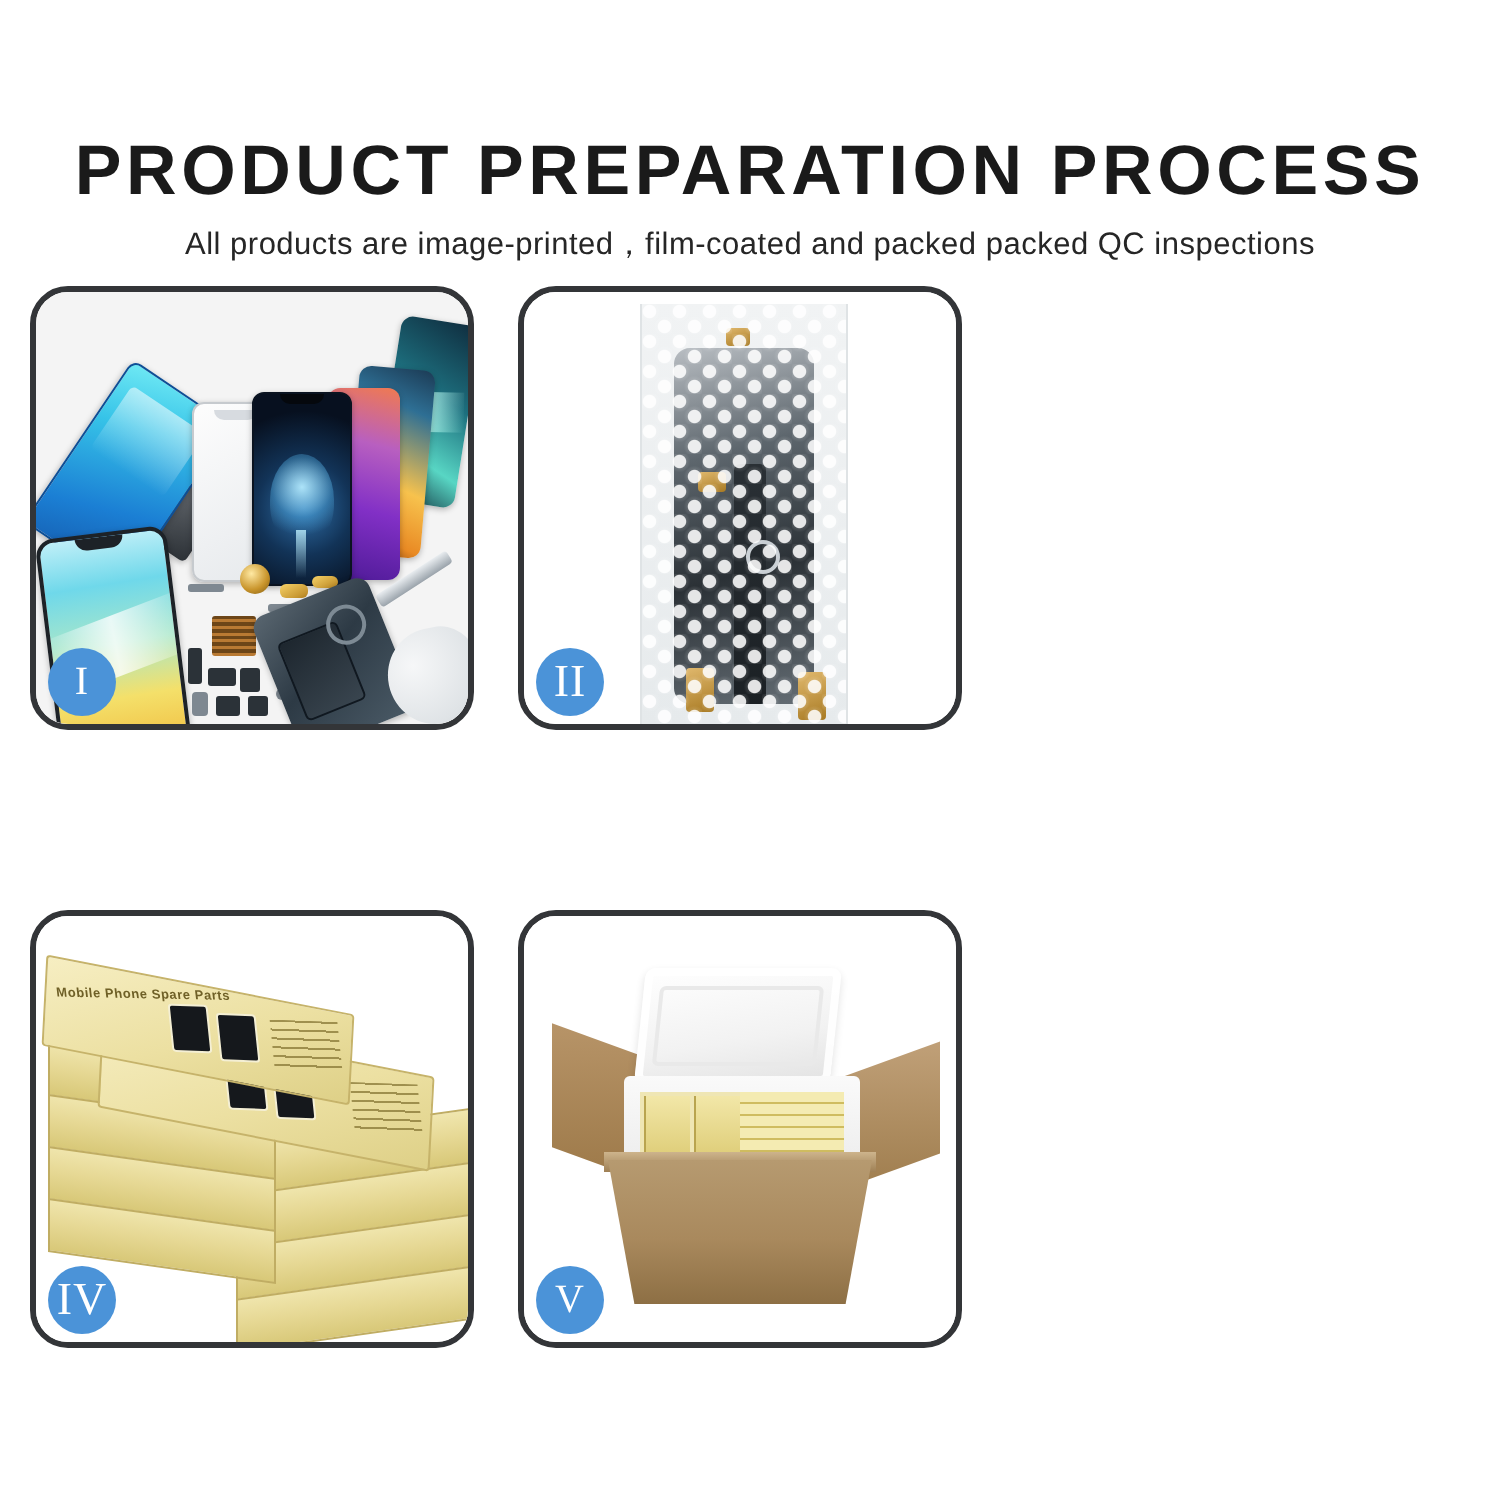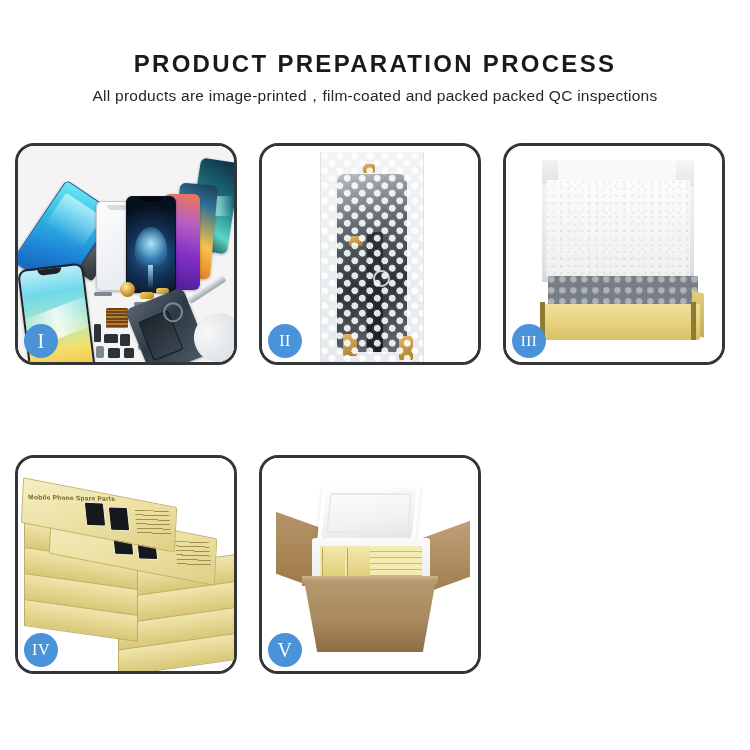--- a/index.html
+++ b/index.html
@@ -18,22 +18,22 @@
   
   .header {
     position: absolute;
     top: 0; left: 0;
     width: 750px;
     height: 130px;
     text-align: center;
   }
   .page-title {
     margin: 0;
-    padding-top: 52px;
-    font-size: 24px;
+    padding-top: 68px;
+    font-size: 35px;
     font-weight: bold;
     letter-spacing: 2.3px;
     color: #1a1a1a;
     line-height: 1;
     white-space: nowrap;
     font-family: "Liberation Sans", sans-serif;
   }
   .page-subtitle {
     margin: 0;
     padding-top: 12px;
@@ -86,21 +86,21 @@
     border-radius: 50%;
     background: #4b93d8;
     color: #ffffff;
     font-family: "Liberation Serif", serif;
     font-size: 20px;
     line-height: 34px;
     text-align: center;
     letter-spacing: 0.5px;
     z-index: 9;
   }
-  .badge.wide { font-size: 16px; }
+  .badge.wide { font-size: 23px; }
   .badge.wider { font-size: 15px; }
 
   
   .p1 .stage { background: #f4f4f4; }
   .ph {
     position: absolute;
     border-radius: 5px;
     box-shadow: 0 1px 3px rgba(0,0,0,.28);
     overflow: hidden;
   }
@@ -545,30 +545,20 @@
         <div class="bw-tab t1"></div>
         <div class="bw-tab t2"></div>
         <div class="bw-tab t3"></div>
         <div class="bw-tab t4"></div>
         <div class="bubbles"></div>
       </div>
     </div>
     <div class="badge wide">II</div>
   </div>
 
-  <div class="panel p3">
-    <div class="stage">
-      <div class="b3-lid"></div>
-      <div class="b3-foam"></div>
-      <div class="b3-wrap"></div>
-      <div class="b3-side"></div>
-      <div class="b3-front"></div>
-    </div>
-    <div class="badge wider">III</div>
-  </div>
 
   <div class="panel p4">
     <div class="stage">
       <div class="stack">
         <div class="sbox r4"></div>
         <div class="sbox r3"></div>
         <div class="sbox r2"></div>
         <div class="sbox r1"></div>
         <div class="sbox l4"></div>
         <div class="sbox l3"></div>

